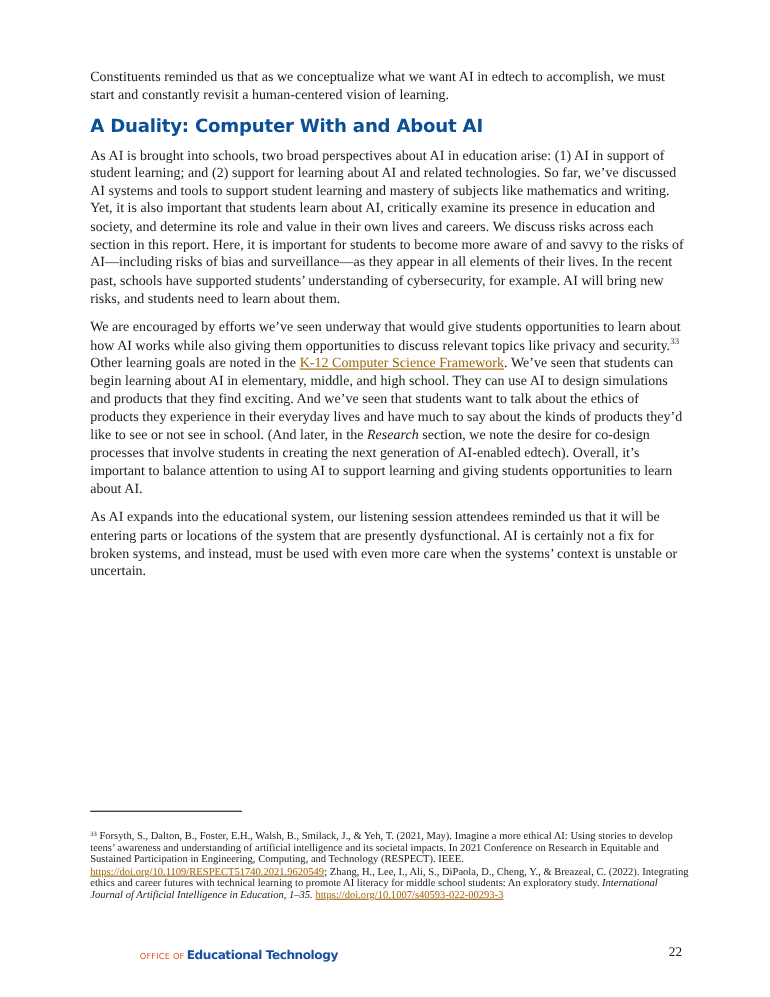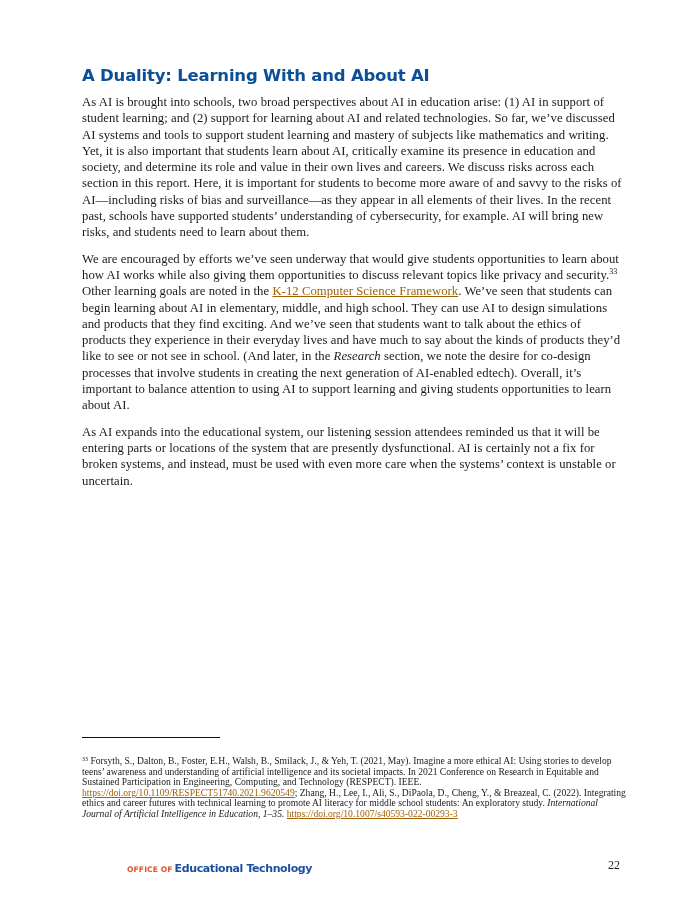--- a/index.html
+++ b/index.html
@@ -72,21 +72,21 @@
 
     .footer-logo {
       position: absolute;
       left: 83px;
       top: 857px;
       font-family: "DejaVu Sans", "Liberation Sans", sans-serif;
       white-space: nowrap;
     }
     .footer-logo .office {
       color: #e2532a;
-      font-weight: bold;
+      font-weight: normal;
       font-size: 7.6px;
       letter-spacing: 0.1px;
       padding-left: 44px;
     }
     .footer-logo .edtech {
       color: #1b4fa0;
       font-weight: bold;
       font-size: 11px;
       letter-spacing: -0.4px;
       margin-left: 2px;
@@ -96,22 +96,23 @@
       left: 608px;
       top: 858px;
       font-size: 12px;
       color: #222;
     }
   </style>
 </head>
 <body>
 
 <div class="page">
+  <p class="body">Constituents reminded us that as we conceptualize what we want AI in edtech to accomplish, we must start and constantly revisit a human-centered vision of learning.</p>
 
-  <h2 class="section">A Duality: Learning With and About AI</h2>
+  <h2 class="section">A Duality: Computer With and About AI</h2>
 
   <p class="body">As AI is brought into schools, two broad perspectives about AI in education arise: (1) AI in support of student learning; and (2) support for learning about AI and related technologies. So far, we’ve discussed AI systems and tools to support student learning and mastery of subjects like mathematics and writing. Yet, it is also important that students learn about AI, critically examine its presence in education and society, and determine its role and value in their own lives and careers. We discuss risks across each section in this report. Here, it is important for students to become more aware of and savvy to the risks of AI—including risks of bias and surveillance—as they appear in all elements of their lives. In the recent past, schools have supported students’ understanding of cybersecurity, for example. AI will bring new risks, and students need to learn about them.</p>
 
   <p class="body"><span>We are encouraged by efforts we’ve seen underway that would give students opportunities to learn about how AI works while also giving them opportunities to discuss relevant topics like privacy and security.</span><sup class="ref">33</sup><span> Other learning goals are noted in the </span><a class="link" href="#">K-12 Computer Science Framework</a><span>. We’ve seen that students can begin learning about AI in elementary, middle, and high school. They can use AI to design simulations and products that they find exciting. And we’ve seen that students want to talk about the ethics of products they experience in their everyday lives and have much to say about the kinds of products they’d like to see or not see in school. (And later, in the </span><em>Research</em><span> section, we note the desire for co-design processes that involve students in creating the next generation of AI-enabled edtech). Overall, it’s important to balance attention to using AI to support learning and giving students opportunities to learn about AI.</span></p>
 
 
   <p class="body">As AI expands into the educational system, our listening session attendees reminded us that it will be entering parts or locations of the system that are presently dysfunctional. AI is certainly not a fix for broken systems, and instead, must be used with even more care when the systems’ context is unstable or uncertain.</p>
 </div>
 
 <div class="footnote-rule"></div>

